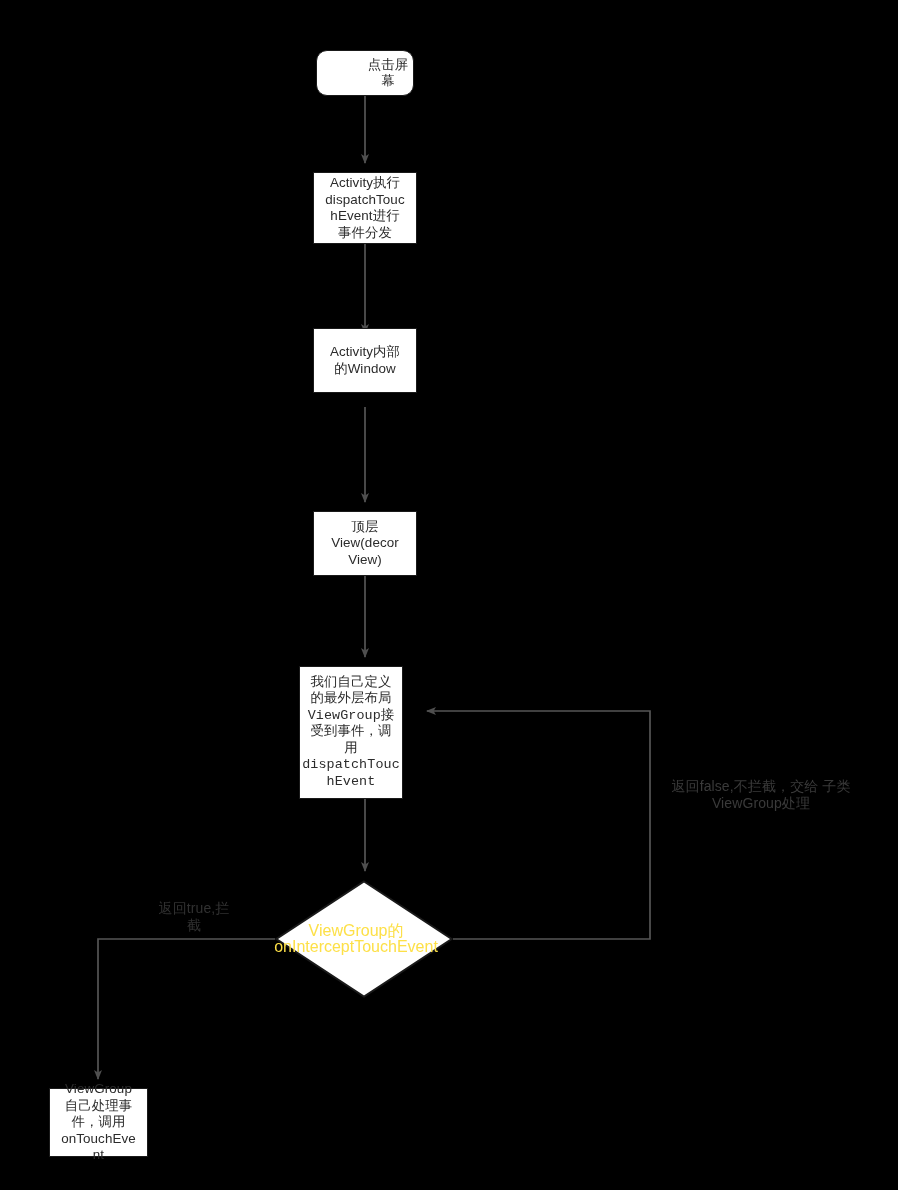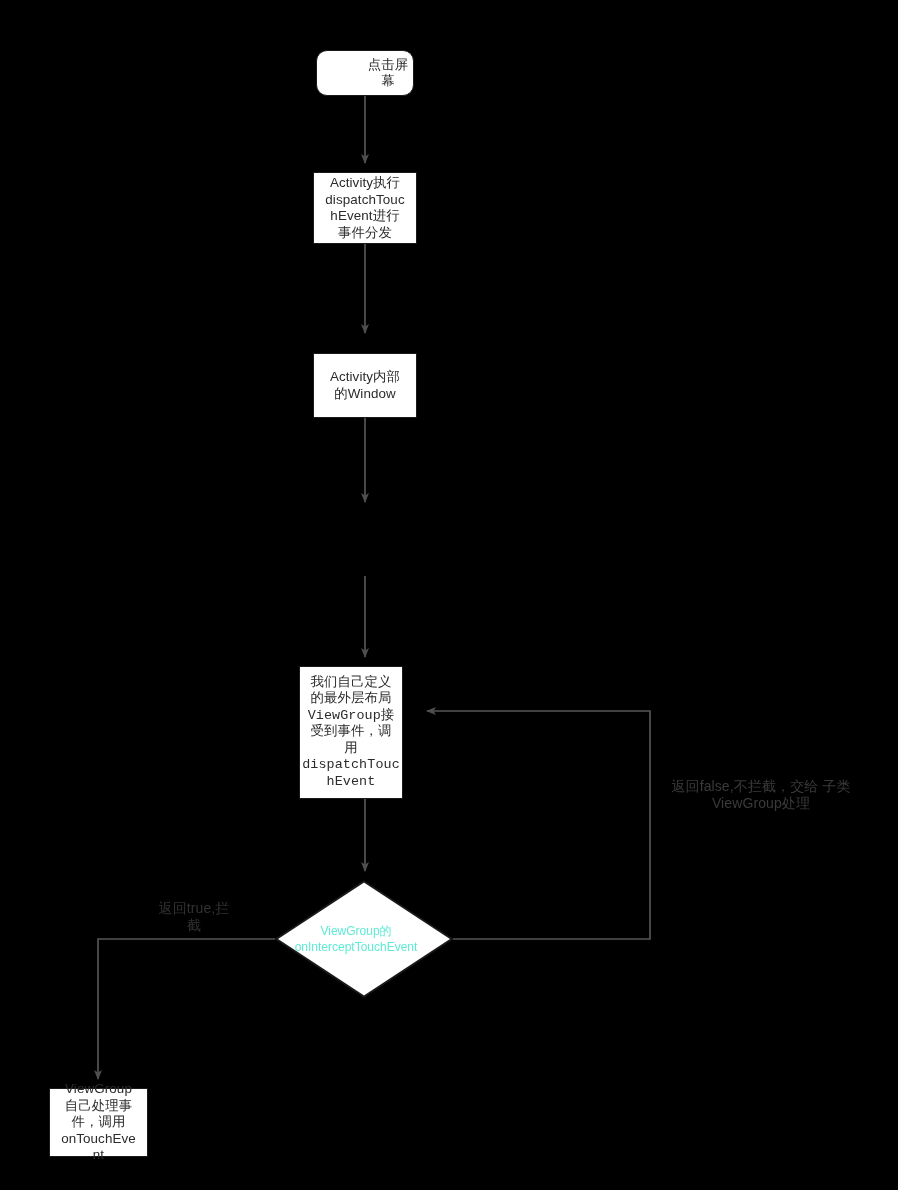--- a/index.html
+++ b/index.html
@@ -58,21 +58,21 @@
   }
   #node-dispatch {
     left: 313px;
     top: 172px;
     width: 104px;
     height: 72px;
     align-items: center;
   }
   #node-window {
     left: 313px;
-    top: 353px;
+    top: 328px;
     width: 104px;
     height: 65px;
   }
   #node-decor {
     left: 313px;
     top: 511px;
     width: 104px;
     height: 65px;
   }
   #node-viewgroup {
@@ -95,22 +95,22 @@
   }
   #node-decision .diamond-shape {
     position: absolute;
     left: 0; top: 0;
     width: 178px;
     height: 118px;
   }
   #node-decision .txt {
     position: relative;
     z-index: 2;
-    color: #5eead4;
-    font-size: 12px;
+    color: #fde047;
+    font-size: 16px;
     line-height: 16.5px;
     text-align: center;
     white-space: pre-line;
     width: 210px;
     margin-left: -16px;
   }
   #node-handle {
     left: 49px;
     top: 1088px;
     width: 99px;
@@ -193,20 +193,25 @@
 dispatchTouc
 hEvent进行
 事件分发</span>
   </div>
 
   <div class="node" id="node-window">
     <span class="txt">Activity内部
 的Window</span>
   </div>
 
+  <div class="node" id="node-decor">
+    <span class="txt">顶层
+View(decor
+View)</span>
+  </div>
 
   <div class="node" id="node-viewgroup">
     <span class="txt">我们自己定义
 的最外层布局
 ViewGroup接
 受到事件，调
 用
 dispatchTouc
 hEvent</span>
   </div>

